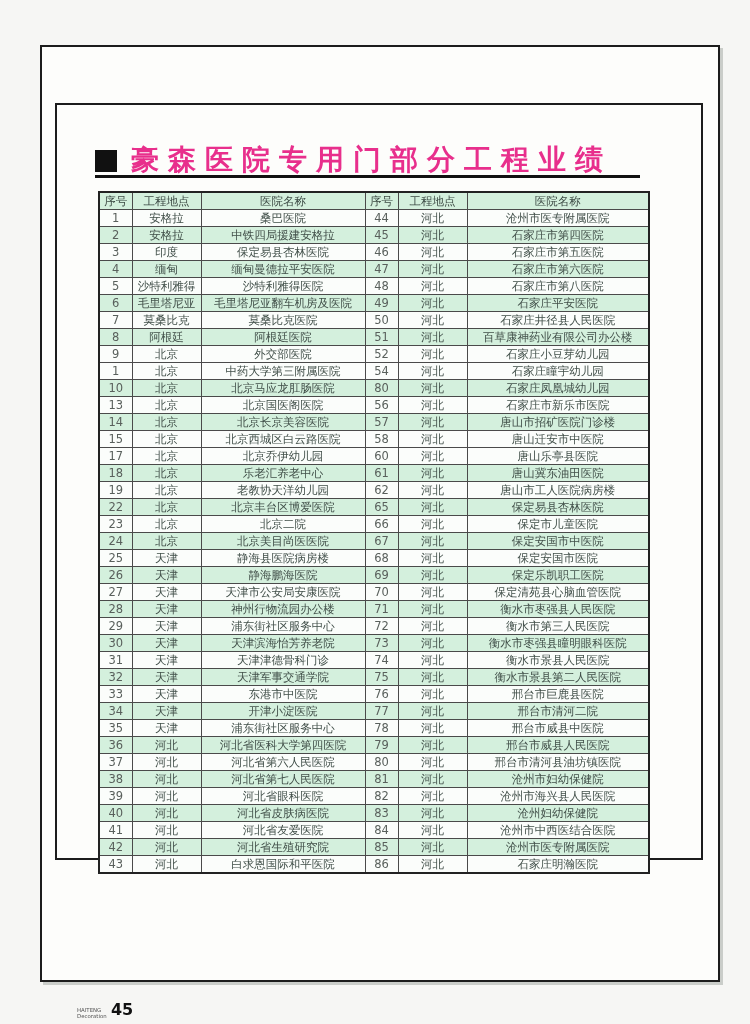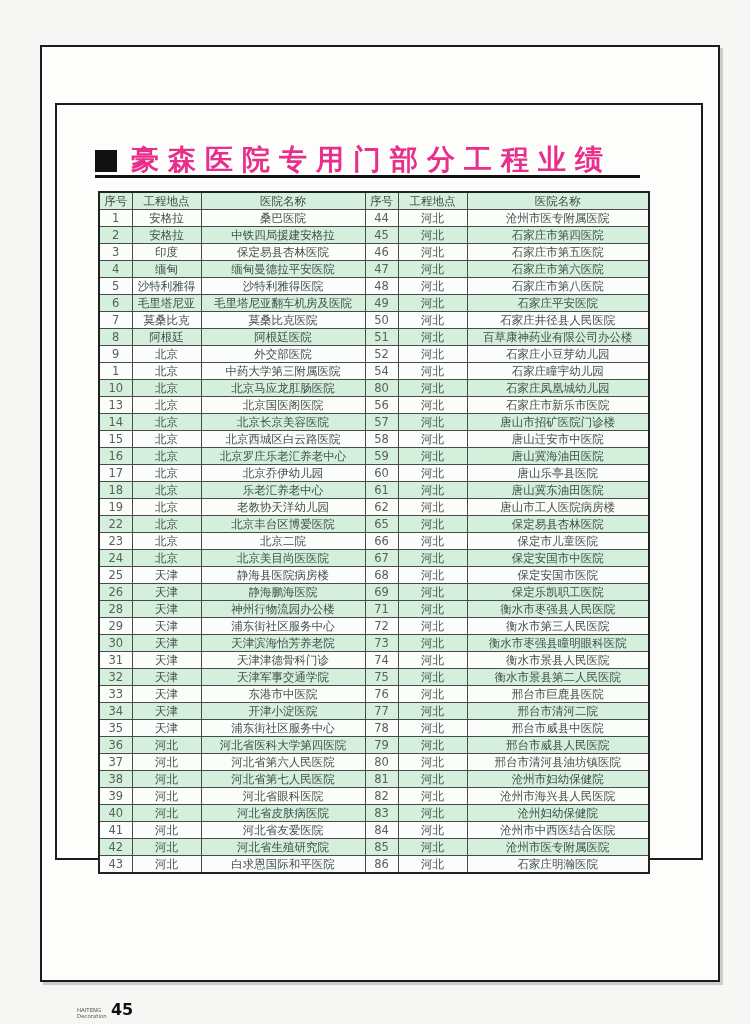--- a/index.html
+++ b/index.html
@@ -200,28 +200,20 @@
               <td class="c5">唐山市招矿医院门诊楼</td>
             </tr>
             <tr>
               <td class="c0">15</td>
               <td class="c1">北京</td>
               <td class="c2">北京西城区白云路医院</td>
               <td class="c3">58</td>
               <td class="c4">河北</td>
               <td class="c5">唐山迁安市中医院</td>
             </tr>
-            <tr class="even">
-              <td class="c0">16</td>
-              <td class="c1">北京</td>
-              <td class="c2">北京罗庄乐老汇养老中心</td>
-              <td class="c3">59</td>
-              <td class="c4">河北</td>
-              <td class="c5">唐山冀海油田医院</td>
-            </tr>
             <tr>
               <td class="c0">17</td>
               <td class="c1">北京</td>
               <td class="c2">北京乔伊幼儿园</td>
               <td class="c3">60</td>
               <td class="c4">河北</td>
               <td class="c5">唐山乐亭县医院</td>
             </tr>
             <tr class="even">
               <td class="c0">18</td>
@@ -271,20 +263,28 @@
               <td class="c4">河北</td>
               <td class="c5">保定安国市医院</td>
             </tr>
             <tr class="even">
               <td class="c0">26</td>
               <td class="c1">天津</td>
               <td class="c2">静海鹏海医院</td>
               <td class="c3">69</td>
               <td class="c4">河北</td>
               <td class="c5">保定乐凯职工医院</td>
+            </tr>
+            <tr>
+              <td class="c0">27</td>
+              <td class="c1">天津</td>
+              <td class="c2">天津市公安局安康医院</td>
+              <td class="c3">70</td>
+              <td class="c4">河北</td>
+              <td class="c5">保定清苑县心脑血管医院</td>
             </tr>
             <tr class="even">
               <td class="c0">28</td>
               <td class="c1">天津</td>
               <td class="c2">神州行物流园办公楼</td>
               <td class="c3">71</td>
               <td class="c4">河北</td>
               <td class="c5">衡水市枣强县人民医院</td>
             </tr>
             <tr>

